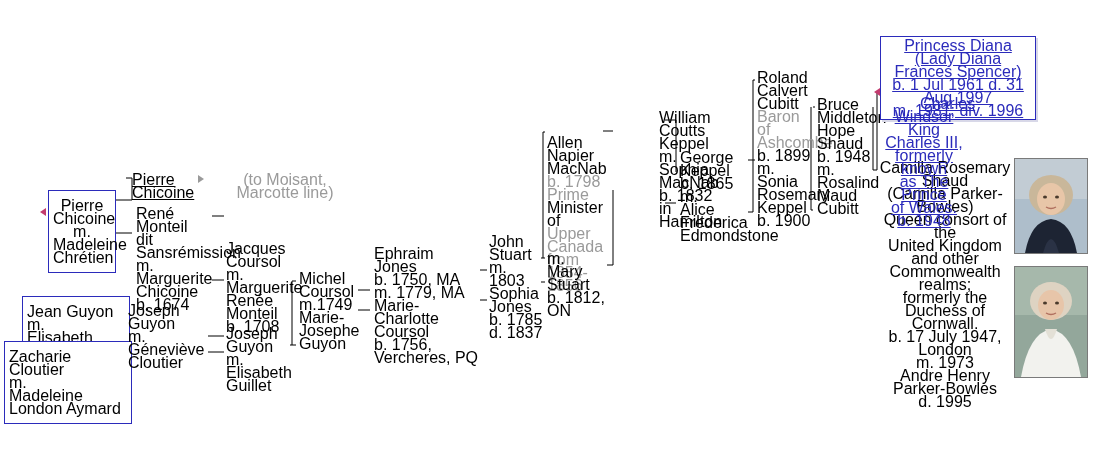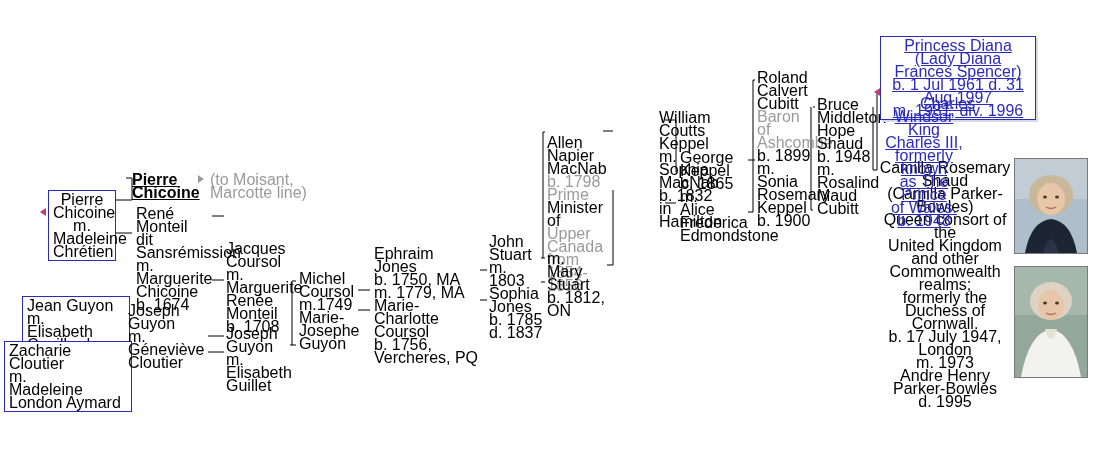--- a/index.html
+++ b/index.html
@@ -20,34 +20,33 @@
   .node {
     position: absolute;
     font-size: 16px;
     line-height: 13px;
     color: #000000;
     white-space: pre-line;
   }
   .boxed {
     border: 1px solid #2b2bbb;
     background: #ffffff;
-    padding: 2px 4px;
+    padding: 8px 4px;
   }
   .dblboxed {
     border: 1px solid #2b2bbb;
     background: #ffffff;
     padding: 2px 3px;
     box-shadow: 2px 2px 0 #d8d8e8;
   }
   .gray {
     color: #9a9a9a;
   }
   .underline {
     text-decoration: underline;
-    font-weight: bold;
   }
   .linkblue {
     color: #2b2bbb;
     text-decoration: underline;
     margin-left: 36px;
   }
   .photo {
     position: absolute;
     border: 1px solid #7a7a7a;
     overflow: hidden;
@@ -141,21 +140,21 @@
   <div class="arrow-right" style="left:198px; top:175px;"></div>
 
   <div class="node boxed" style="left:48px; top:190px; width:58px; text-align:center;">Pierre
 Chicoine
 m.
 Madeleine
 Chrétien</div>
 
   <div class="node underline" style="left:132px; top:173px; width:92px;">Pierre Chicoine</div>
 
-  <div class="node gray" style="left:210px; top:173px; width:150px;">(to Moisant, Marcotte line)</div>
+  <div class="node gray" style="left:210px; top:173px; width:150px;text-align:center;">(to Moisant, Marcotte line)</div>
 
   <div class="node" style="left:136px; top:207px; width:80px;">René
 Monteil
 dit
 Sansrémission
 m.
 Marguerite
 Chicoine
 b. 1674</div>
 

